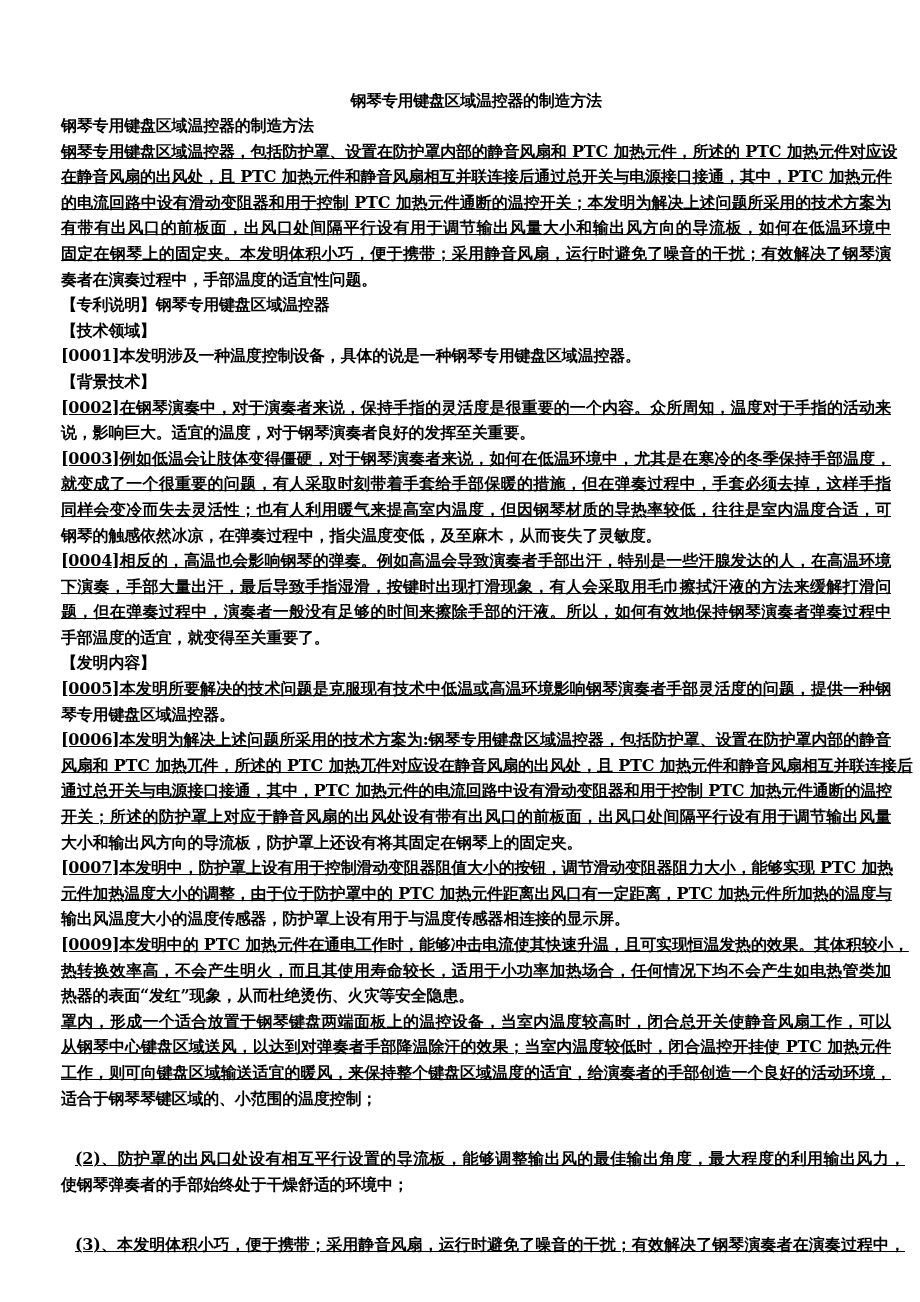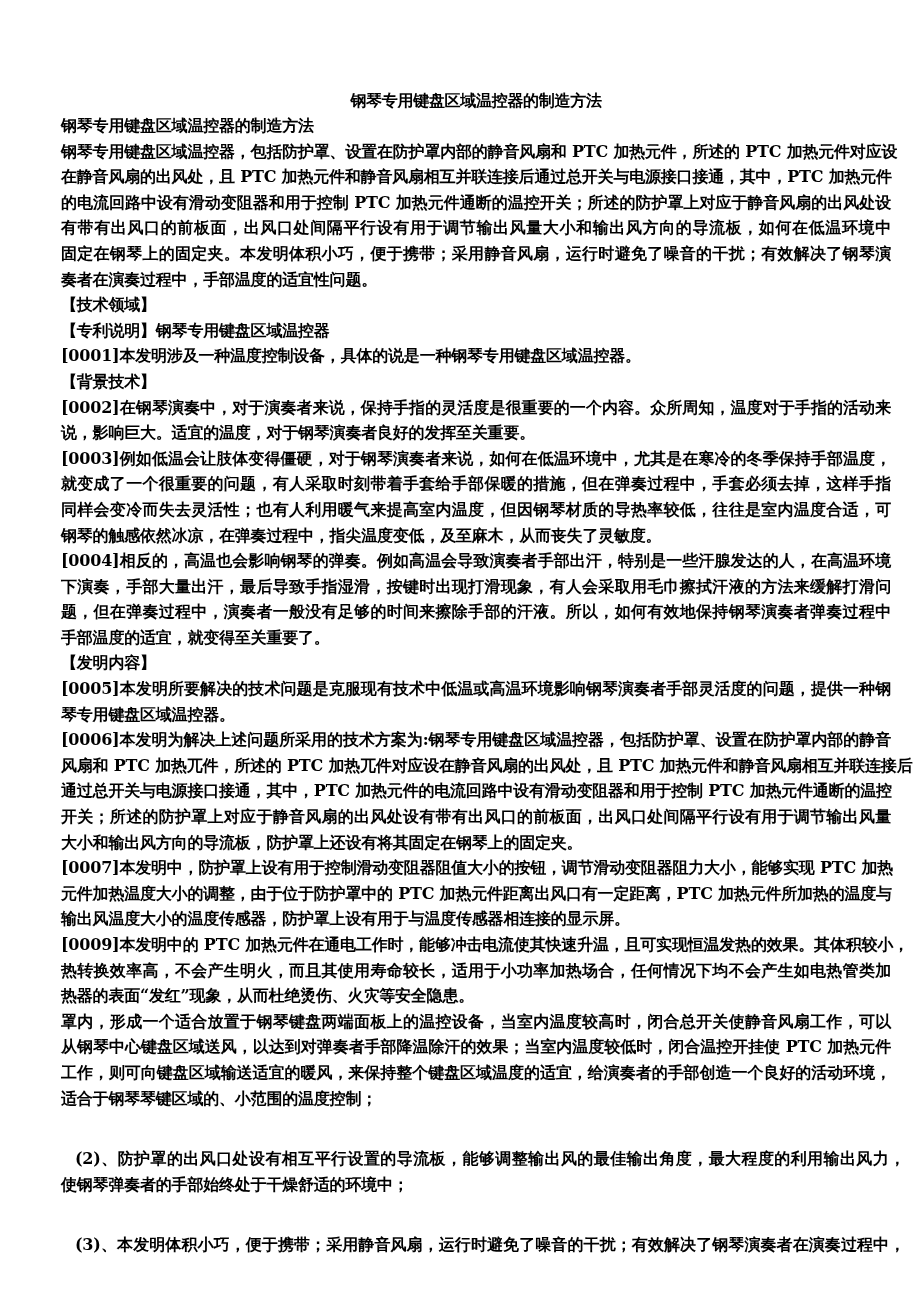--- a/index.html
+++ b/index.html
@@ -16,38 +16,38 @@
     text-align: center; line-height: 25px; white-space: nowrap;
     letter-spacing: -0.3px;
   }
   .body {
     position: absolute; top: 113px; left: 45px; width: 840px;
   }
   .line {
     height: 25.6px; line-height: 25.6px; white-space: nowrap;
     letter-spacing: -0.2px;
   }
-  .line.justify { text-align: justify; text-align-last: justify; width: 830px; }
+  .line.justify { text-align: justify; text-align-last: justify; width: 830px; text-decoration: underline; }
   .indent { padding-left: 14px; margin-top: 35px; }
 </style>
 </head>
 <body>
 
 <div class="page">
   <div class="doc-title">钢琴专用键盘区域温控器的制造方法</div>
   <div class="body" id="doc-body">
       <div class="line">钢琴专用键盘区域温控器的制造方法</div>
       <div class="line justify">钢琴专用键盘区域温控器，包括防护罩、设置在防护罩内部的静音风扇和 PTC 加热元件，所述的 PTC 加热元件对应设</div>
       <div class="line justify">在静音风扇的出风处，且 PTC 加热元件和静音风扇相互并联连接后通过总开关与电源接口接通，其中，PTC 加热元件</div>
-      <div class="line justify">的电流回路中设有滑动变阻器和用于控制 PTC 加热元件通断的温控开关；所述的防护罩上对应于静音风扇的出风处设</div>
+      <div class="line justify">的电流回路中设有滑动变阻器和用于控制 PTC 加热元件通断的温控开关；本发明为解决上述问题所采用的技术方案为</div>
       <div class="line justify">有带有出风口的前板面，出风口处间隔平行设有用于调节输出风量大小和输出风方向的导流板，如何在低温环境中</div>
       <div class="line justify">固定在钢琴上的固定夹。本发明体积小巧，便于携带；采用静音风扇，运行时避免了噪音的干扰；有效解决了钢琴演</div>
       <div class="line">奏者在演奏过程中，手部温度的适宜性问题。</div>
+      <div class="line">【专利说明】钢琴专用键盘区域温控器</div>
       <div class="line">【技术领域】</div>
-      <div class="line">【专利说明】钢琴专用键盘区域温控器</div>
       <div class="line">[0001]本发明涉及一种温度控制设备，具体的说是一种钢琴专用键盘区域温控器。</div>
       <div class="line">【背景技术】</div>
       <div class="line justify">[0002]在钢琴演奏中，对于演奏者来说，保持手指的灵活度是很重要的一个内容。众所周知，温度对于手指的活动来</div>
       <div class="line">说，影响巨大。适宜的温度，对于钢琴演奏者良好的发挥至关重要。</div>
       <div class="line justify">[0003]例如低温会让肢体变得僵硬，对于钢琴演奏者来说，如何在低温环境中，尤其是在寒冷的冬季保持手部温度，</div>
       <div class="line justify">就变成了一个很重要的问题，有人采取时刻带着手套给手部保暖的措施，但在弹奏过程中，手套必须去掉，这样手指</div>
       <div class="line justify">同样会变冷而失去灵活性；也有人利用暖气来提高室内温度，但因钢琴材质的导热率较低，往往是室内温度合适，可</div>
       <div class="line">钢琴的触感依然冰凉，在弹奏过程中，指尖温度变低，及至麻木，从而丧失了灵敏度。</div>
       <div class="line justify">[0004]相反的，高温也会影响钢琴的弹奏。例如高温会导致演奏者手部出汗，特别是一些汗腺发达的人，在高温环境</div>
       <div class="line justify">下演奏，手部大量出汗，最后导致手指湿滑，按键时出现打滑现象，有人会采取用毛巾擦拭汗液的方法来缓解打滑问</div>

